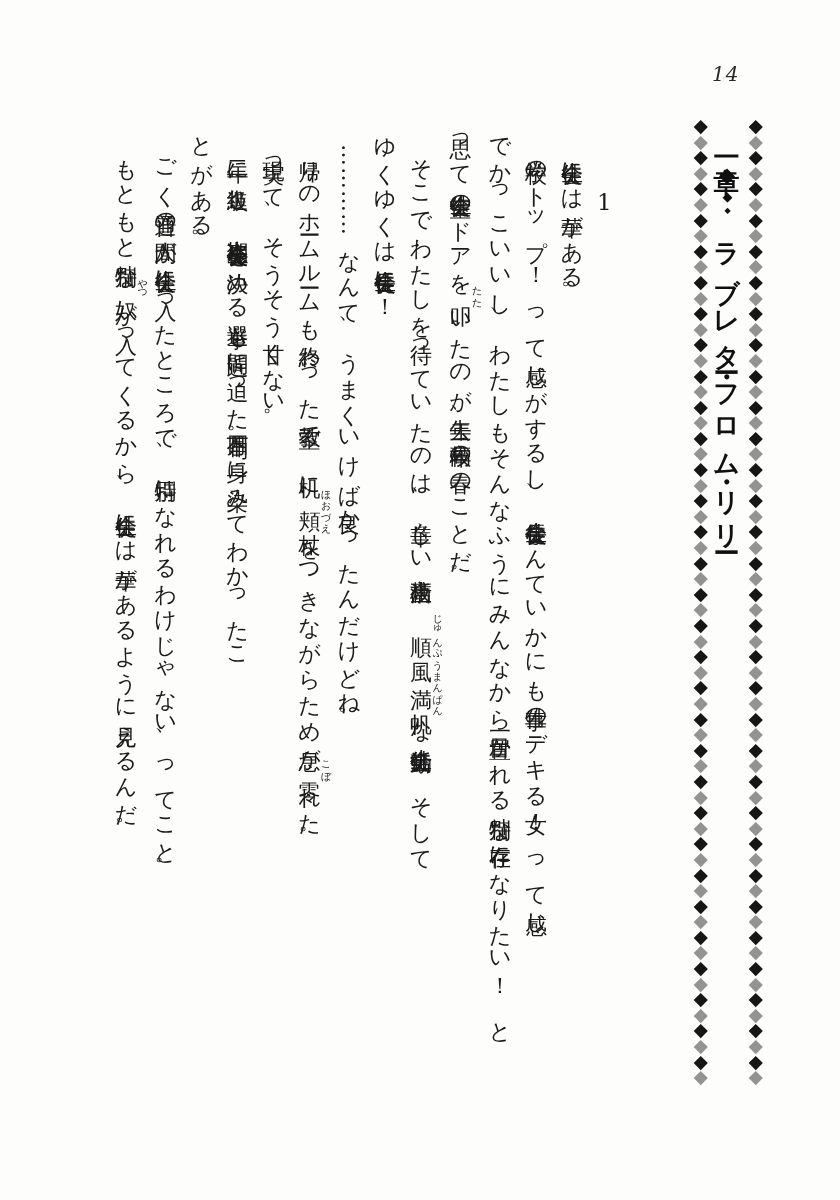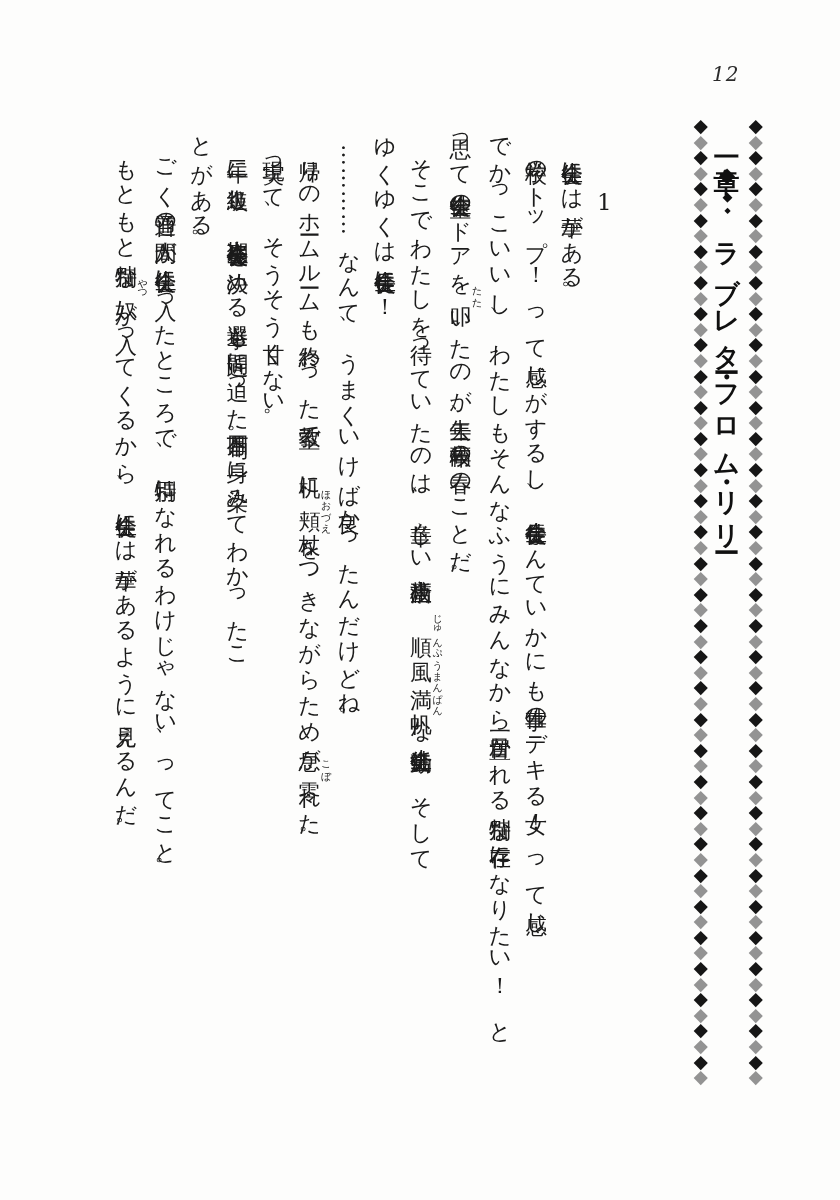--- a/index.html
+++ b/index.html
@@ -97,21 +97,21 @@
     font-size: 10px;
     letter-spacing: 0;
     color: #1b1b1b;
   }
 </style>
 </head>
 <body>
 
 <div class="page">
 
-  <div class="page-num">12</div>
+  <div class="page-num">14</div>
 
   <div class="diamond-strip strip-left">
       <div class="diamond" style="background: rgb(22, 22, 22);"></div>
       <div class="diamond" style="background: rgb(147, 147, 147);"></div>
       <div class="diamond" style="background: rgb(22, 22, 22);"></div>
       <div class="diamond" style="background: rgb(147, 147, 147);"></div>
       <div class="diamond" style="background: rgb(22, 22, 22);"></div>
       <div class="diamond" style="background: rgb(147, 147, 147);"></div>
       <div class="diamond" style="background: rgb(22, 22, 22);"></div>
       <div class="diamond" style="background: rgb(147, 147, 147);"></div>

